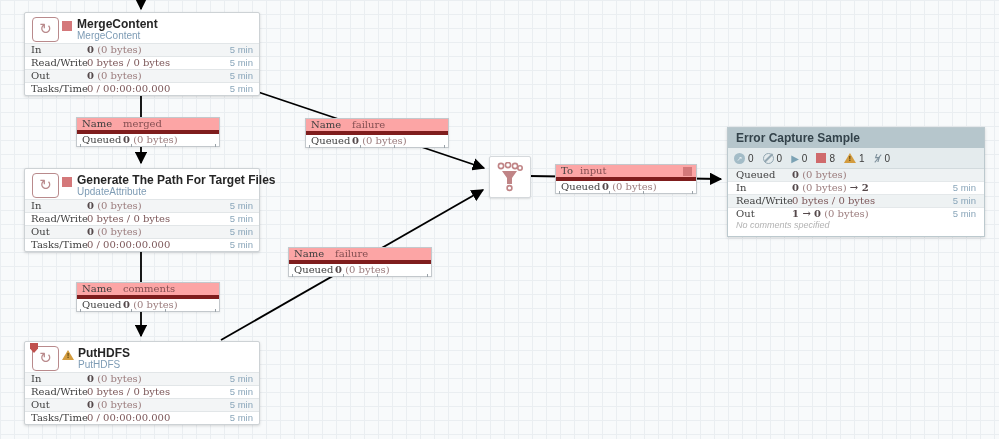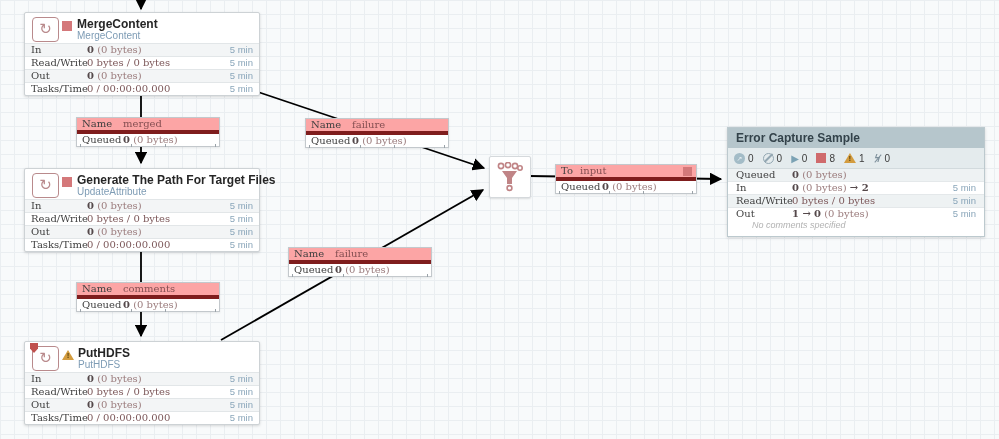--- a/index.html
+++ b/index.html
@@ -71,21 +71,21 @@
   .ic-stop{width:10px;height:10px;background:#cf6a6c;}
   .ic-bolt{position:relative;color:#7f919c;font-weight:bold;font-size:10px;line-height:11px;width:8px;text-align:center;}
   .ic-bolt::after{content:"";position:absolute;left:-1px;top:5px;width:10px;height:1px;
     background:#7f919c;transform:rotate(-50deg);}
   .grow{position:relative;height:12px;line-height:12px;border-top:1px solid #e4e8ea;
     font:10px "DejaVu Serif",serif;color:#3f3f3f;}
   .grow.alt{background:#eef2f3;}
   .gl{position:absolute;left:8px;}
   .gv{position:absolute;left:64px;white-space:nowrap;}
   .gw{position:absolute;right:8px;color:#8aa6ba;font-family:"Liberation Sans",sans-serif;font-size:9.5px;}
-  .comments{height:15px;line-height:15px;padding-left:24px;font:italic 9px "Liberation Sans",sans-serif;color:#b2b2b2;}
+  .comments{height:15px;line-height:15px;padding-left:8px;font:italic 9px "Liberation Sans",sans-serif;color:#b2b2b2;}
 </style>
 </head>
 <body>
 
 <div class="canvas">
 
   <svg class="edges" width="999" height="439">
     <defs>
       <marker id="ah" viewBox="0 0 10 10" refX="9" refY="5" markerWidth="7" markerHeight="7" orient="auto">
         <path d="M0,0 L10,5 L0,10 z" fill="#000"></path>

